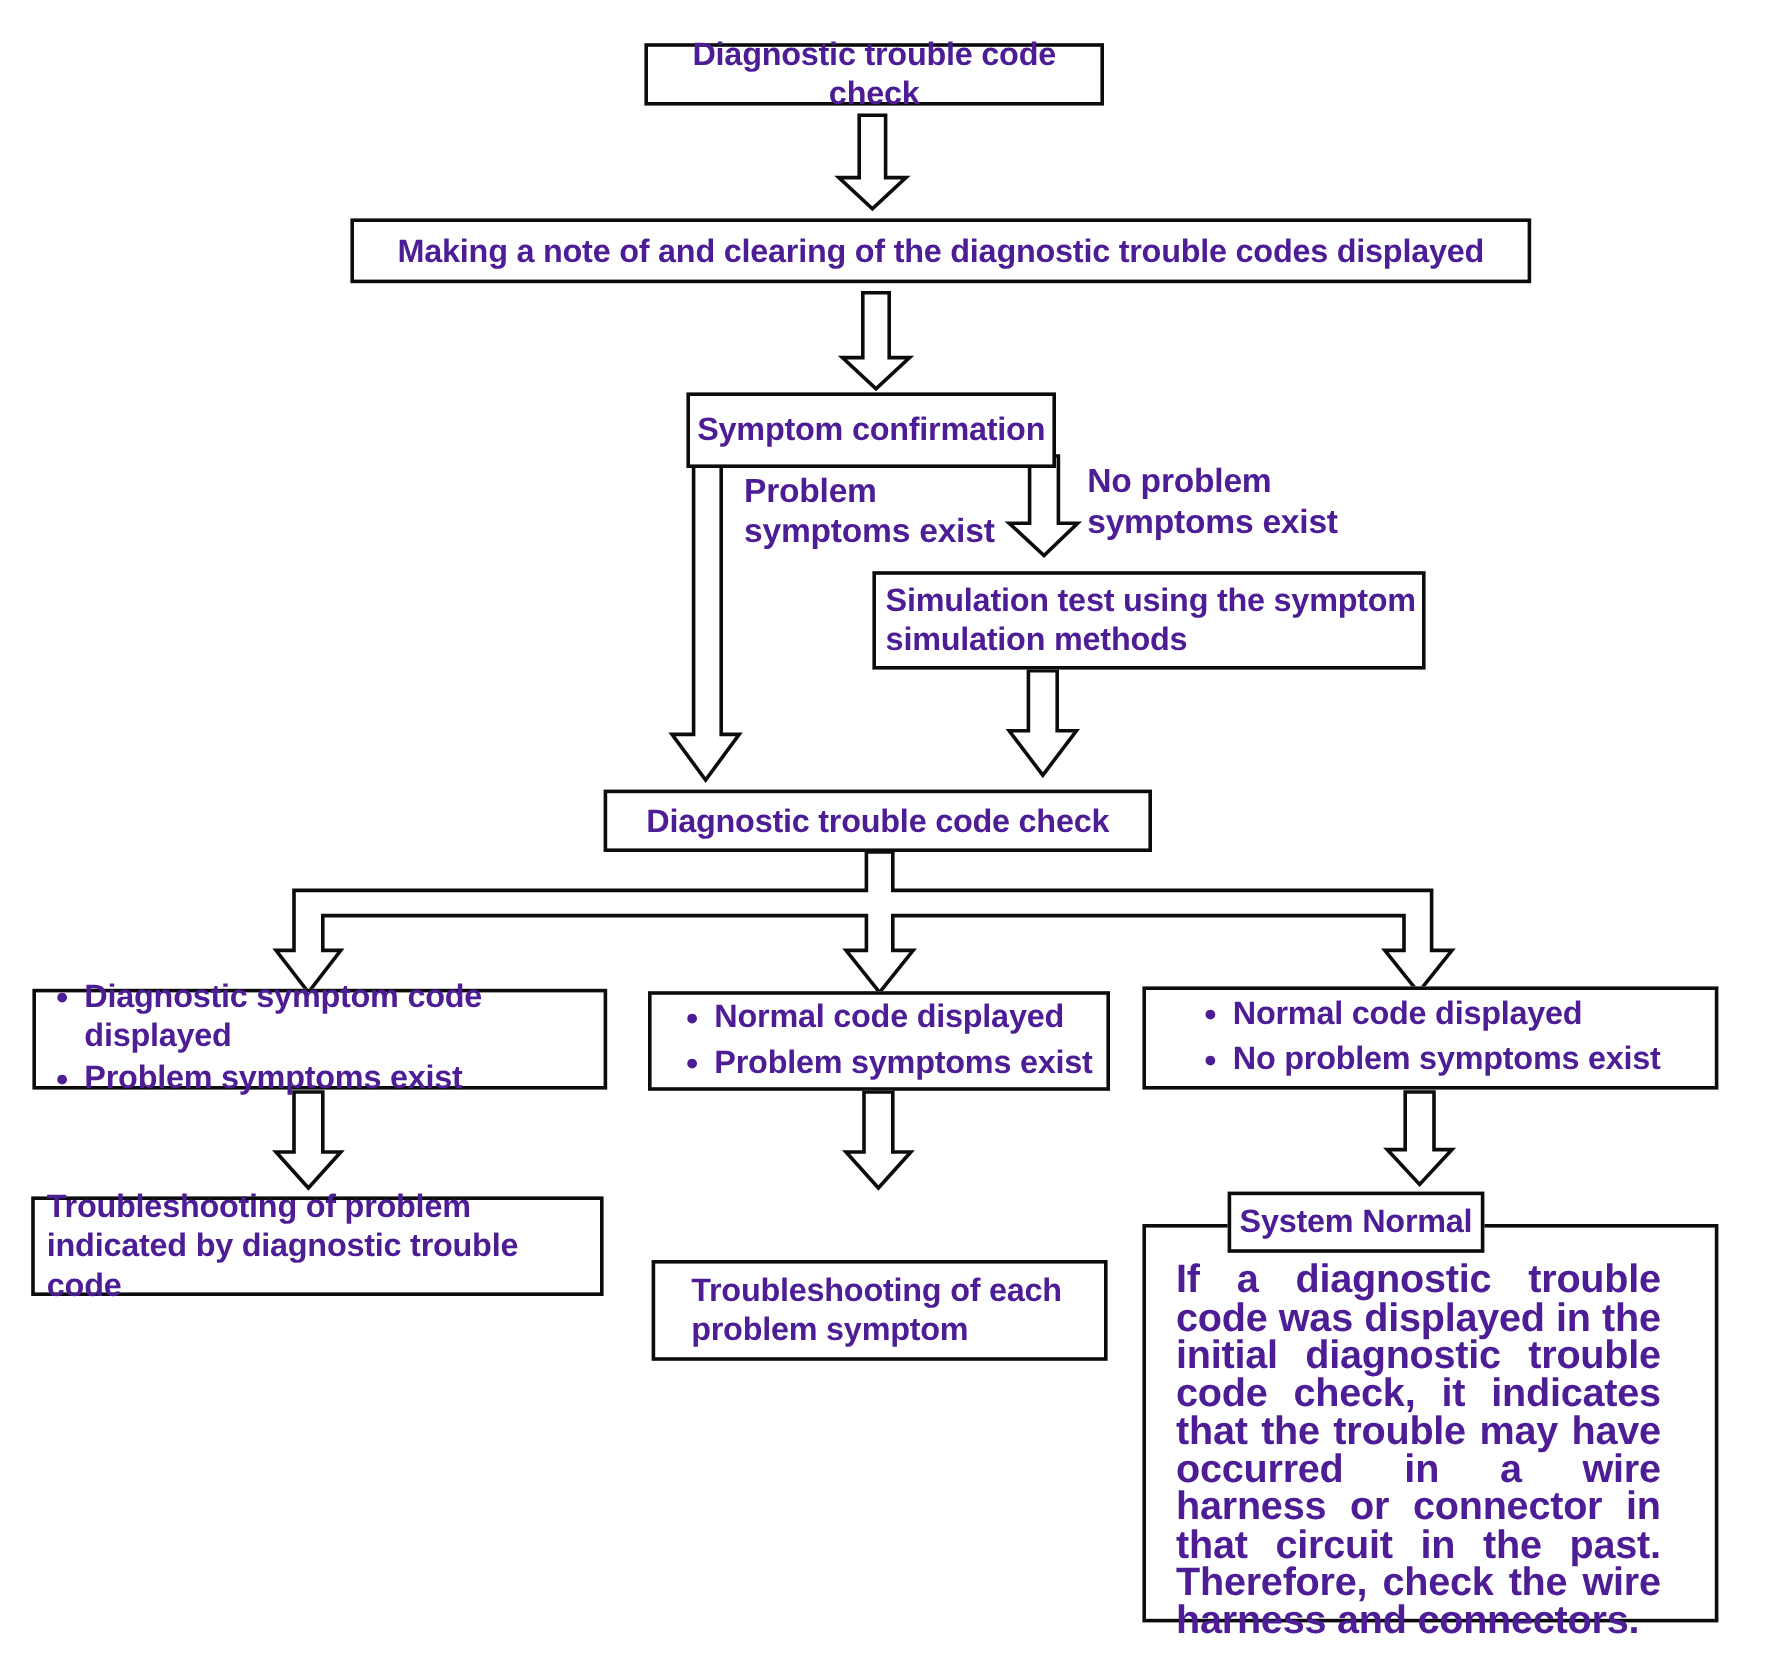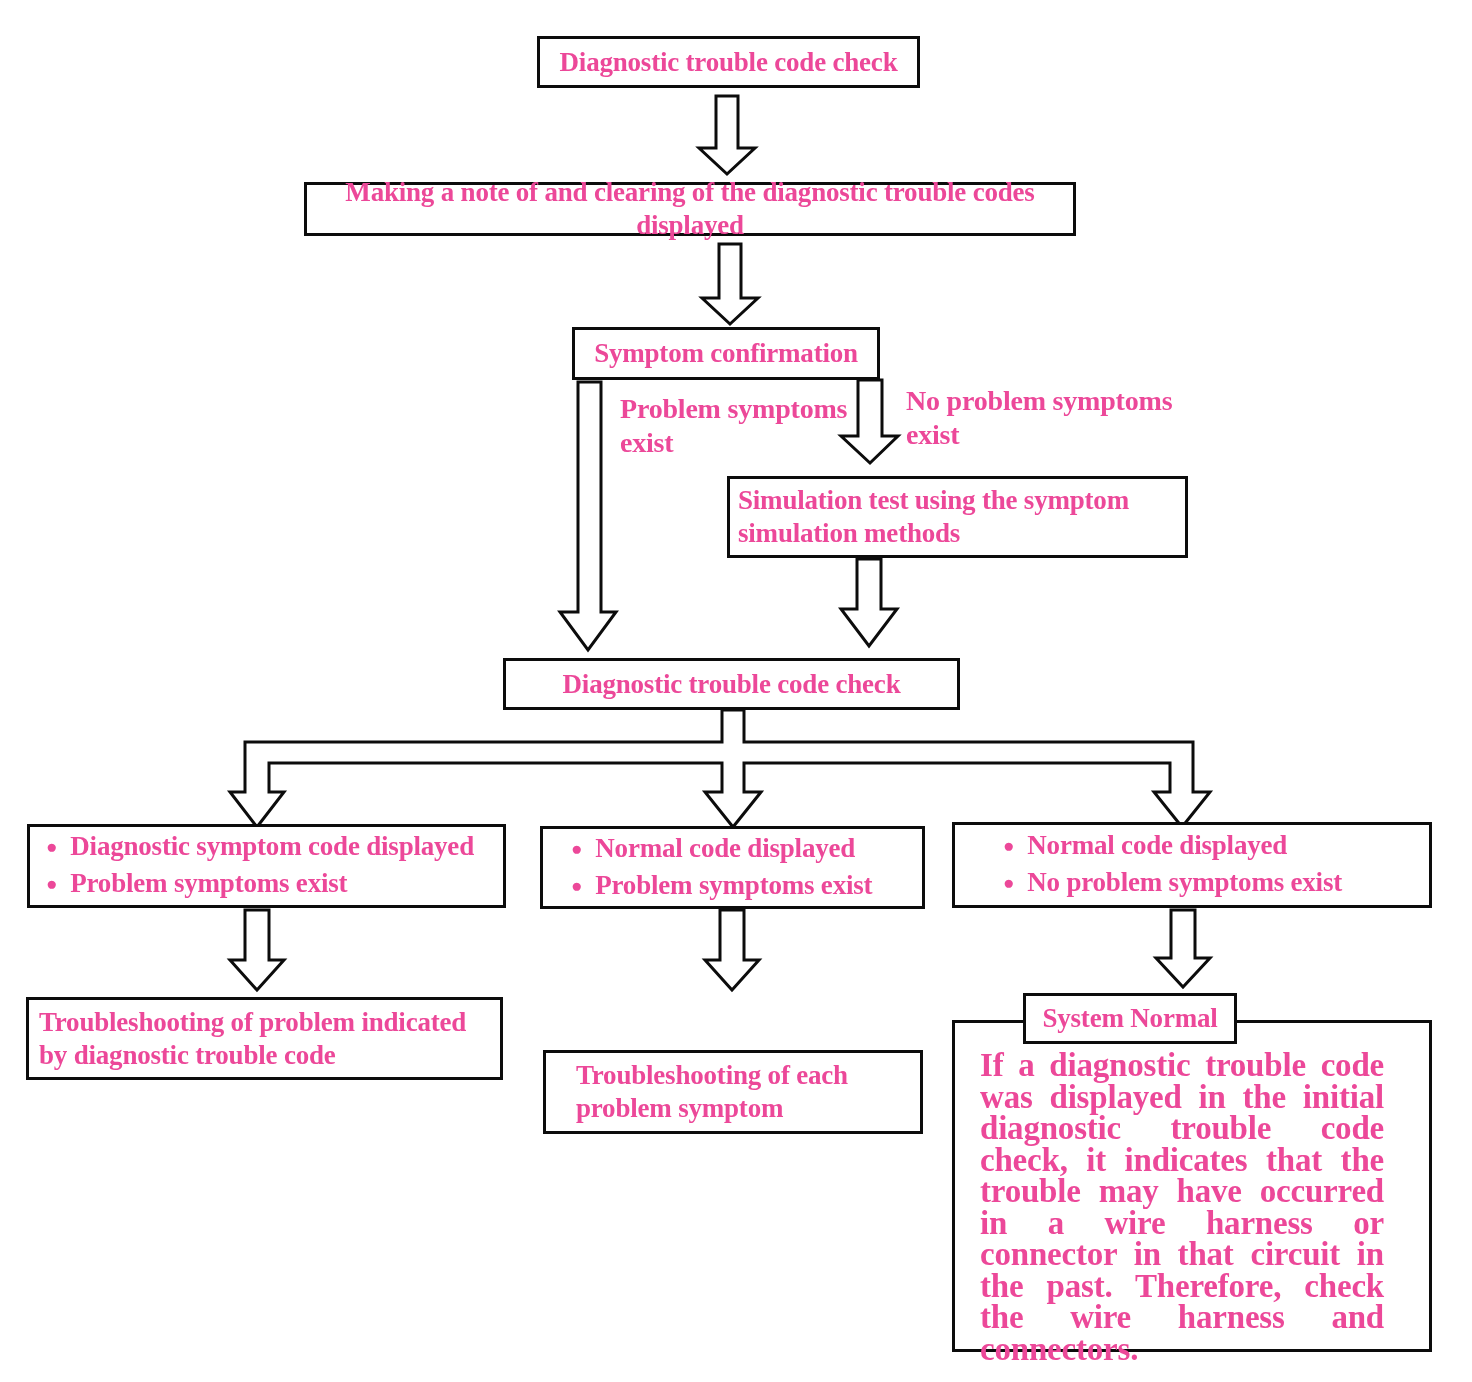--- a/index.html
+++ b/index.html
@@ -1,22 +1,22 @@
 <!DOCTYPE html>
 <html><head>
 <meta charset="utf-8">
 <style>
   html,body{margin:0;padding:0;background:#ffffff;}
   #canvas{
     position:relative;
     width:1472px;height:1382px;
     background:#ffffff;
-    font-family:Liberation Serif, serif;
+    font-family:Liberation Sans, sans-serif;
     font-weight:700;
-    color:#ec4899;
+    color:#4c1d95;
     overflow:hidden;
   }
   #arrow-layer{position:absolute;left:0;top:0;z-index:0;}
   .box{
     position:absolute;
     border:3px solid #0c0c0c;
     background:#ffffff;
     box-sizing:border-box;
     display:flex;
     align-items:center;
@@ -62,25 +62,25 @@
       <path d="M245,910 L269,910 L269,960 L284,960 L257,990 L230,960 L245,960 Z"></path>
       <path d="M720,910 L744,910 L744,960 L759,960 L732,990 L705,960 L720,960 Z"></path>
       <path d="M1171,910 L1195,910 L1195,958 L1210,958 L1183,987 L1156,958 L1171,958 Z"></path>
     </g>
   </svg>
 
   <div class="box center" style="left:537px;top:36px;width:383px;height:52px;">
     <span>Diagnostic trouble code check</span>
   </div>
 
-  <div class="box center" style="left:304px;top:182px;width:772px;height:54px;">
+  <div class="box center" style="left:292px;top:182px;width:984px;height:54px;">
     <span>Making a note of and clearing of the diagnostic trouble codes displayed</span>
   </div>
 
-  <div class="box center" style="left:572px;top:327px;width:308px;height:53px;">
+  <div class="box center" style="left:572px;top:327px;width:308px;height:63px;">
     <span>Symptom confirmation</span>
   </div>
 
   <div class="flow-label" style="left:620px;top:392px;width:252px;">Problem symptoms exist</div>
   <div class="flow-label" style="left:906px;top:384px;width:292px;">No problem symptoms exist</div>
 
   <div class="box" style="left:727px;top:476px;width:461px;height:82px;padding-left:8px;">
     <span>Simulation test using the symptom simulation methods</span>
   </div>
 

